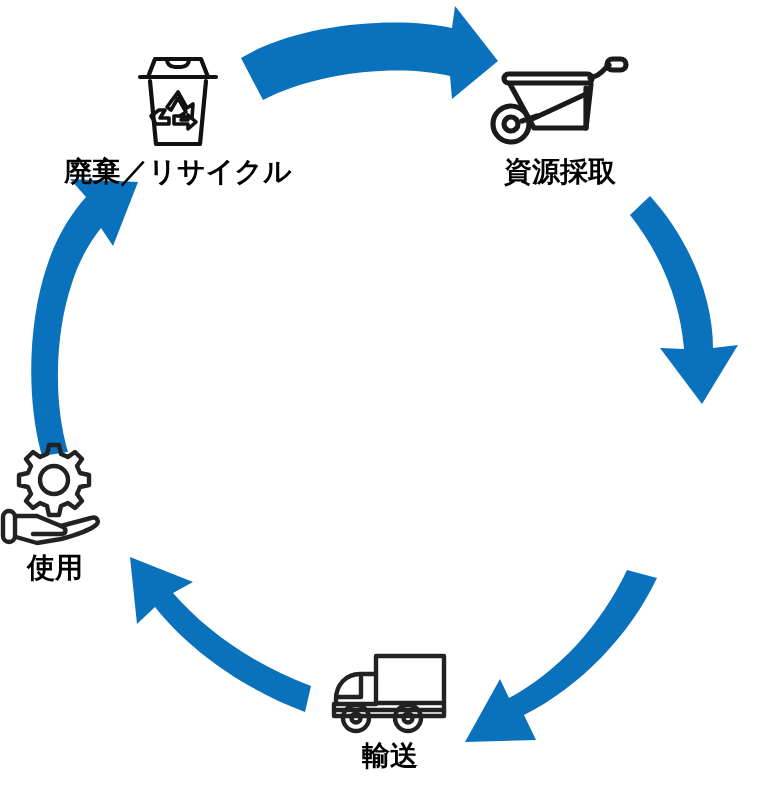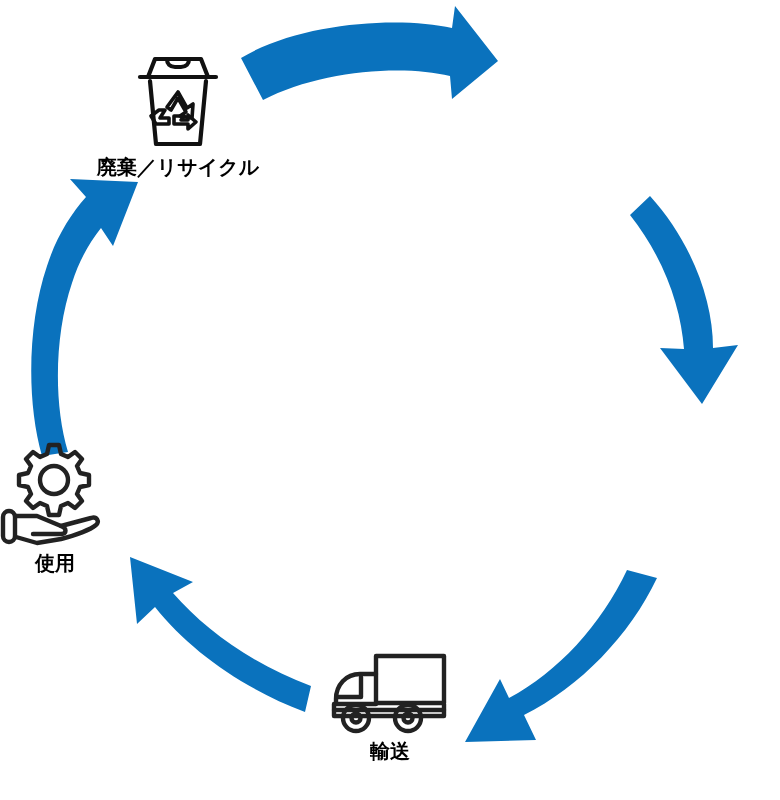--- a/index.html
+++ b/index.html
@@ -31,21 +31,21 @@
     flex-direction: column;
     align-items: center;
     justify-content: flex-start;
   }
   .node-icon {
     display: block;
     line-height: 0;
   }
   .node-label {
     margin-top: 4px;
-    font-size: 20px;
+    font-size: 28px;
     font-weight: bold;
     color: #000000;
     letter-spacing: 0px;
     white-space: nowrap;
     text-align: center;
     line-height: 1.12;
   }
   
   #node-disposal { left: 28px;  top: 48px;  width: 300px; }
   #node-extraction { left: 455px; top: 48px; width: 210px; }
@@ -138,20 +138,43 @@
         <g fill="none" stroke="#111111" stroke-width="3.6" stroke-linejoin="round" stroke-linecap="round">
           <path d="M52 44 L61 60 L67 56 L66 70 L54 68 L60 64 L52 50 L45 62 L41 59 Z"></path>
           <path d="M39 62 L34 70 L43 70 L43 76 L30 76 L25 68 L33 62 Z"></path>
           <path d="M62 72 L55 72 L58 68 L48 68 L48 76 L62 76 L62 81 L70 74 L62 67 Z"></path>
         </g>
       </svg>
     </span>
     <span class="node-label">廃棄／リサイクル</span>
   </div>
 
+  <div class="node" id="node-extraction">
+    <span class="node-icon">
+      <svg width="150" height="104" viewBox="0 0 150 104" xmlns="http://www.w3.org/2000/svg">
+        <g fill="none" stroke="#1A1A1A" stroke-width="5.2" stroke-linejoin="round" stroke-linecap="round">
+
+          <rect x="19" y="26" width="88" height="9" rx="4.5"></rect>
+
+          <path d="M25 36 L49 80 L101 80 L106 36"></path>
+
+          <path d="M105 30 C118 27 119 20 124 17"></path>
+          <rect x="122" y="11" width="19" height="11" rx="5.5"></rect>
+
+          <path d="M101 40 L101 80"></path>
+          <path d="M45 72 L101 46"></path>
+          <path d="M37 73 L52 68"></path>
+
+          <circle cx="26" cy="76" r="18"></circle>
+          <circle cx="26" cy="76" r="7"></circle>
+        </g>
+      </svg>
+    </span>
+    <span class="node-label">資源採取</span>
+  </div>
 
 
   <div class="node" id="node-transport">
     <span class="node-icon">
       <svg width="124" height="92" viewBox="0 0 124 92" xmlns="http://www.w3.org/2000/svg">
         <g fill="none" stroke="#222222" stroke-width="4.4" stroke-linejoin="round" stroke-linecap="round">
 
           <rect x="48" y="12" width="68" height="47"></rect>
 
           <path d="M48 30 L32 30 C18 30 8 41 8 55 L8 60 L48 60"></path>

